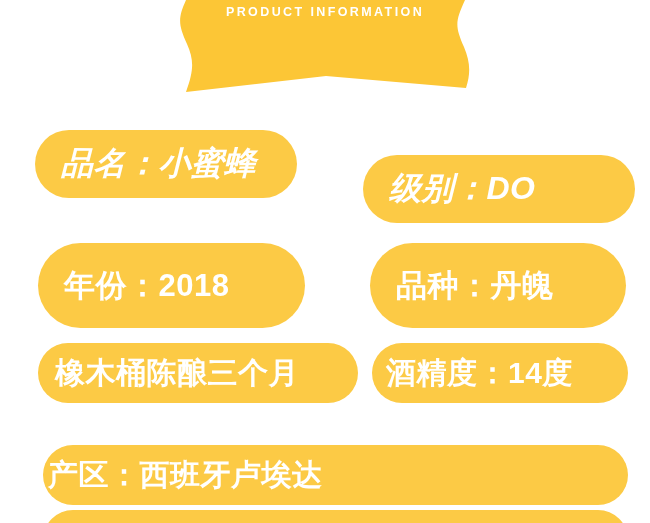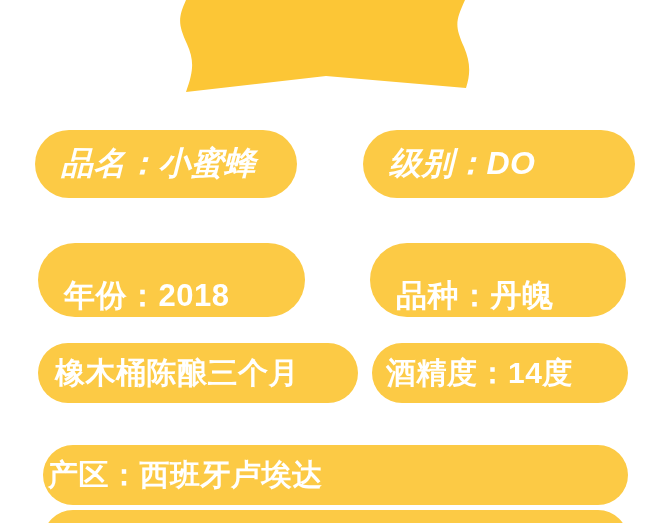--- a/index.html
+++ b/index.html
@@ -78,25 +78,25 @@
     font-weight: bold;
     white-space: nowrap;
     letter-spacing: 0.5px;
   }
 
   
   .pill-r1 { top: 130px; height: 68px; }
   .pill-r1 .pill-label { font-size: 32px; font-style: italic; }
   .p-name     { left: 35px;  width: 262px; }
   .p-name .pill-label     { padding-left: 26px; }
-  .p-grade    { left: 363px; width: 272px; }
+  .p-grade    { left: 363px; width: 272px; margin-top: 25px; }
   .p-grade .pill-label    { padding-left: 26px; }
 
   
-  .pill-r2 { top: 243px; height: 74px; align-items: flex-end; }
+  .pill-r2 { top: 243px; height: 85px; }
   .pill-r2 .pill-label { font-size: 31px; }
   .p-year     { left: 38px;  width: 267px; }
   .p-year .pill-label     { padding-left: 26px; }
   .p-variety  { left: 370px; width: 256px; font-family: Liberation Serif, serif; }
   .p-variety .pill-label  { padding-left: 26px; }
 
   
   .pill-r3 { top: 343px; height: 60px; }
   .pill-r3 .pill-label { font-size: 30px; }
   .p-oak      { left: 38px;  width: 320px; }
@@ -121,20 +121,21 @@
     <path d="M186,0 L465,0
              C455,22 455,26 464,47
              C470,62 471,72 466,88
              L326,76
              L186,92
              C194,70 194,60 187,44
              C178,24 178,18 186,0 Z" fill="#fcc636"></path>
   </svg>
 
   <div class="banner-text">
+    <div class="banner-eyebrow">PRODUCT  INFORMATION</div>
   </div>
 </div>
 
 <div class="pill pill-r1 p-name">
   <span class="pill-label">品名：小蜜蜂</span>
 </div>
 <div class="pill pill-r1 p-grade">
   <span class="pill-label">级别：DO</span>
 </div>
 

